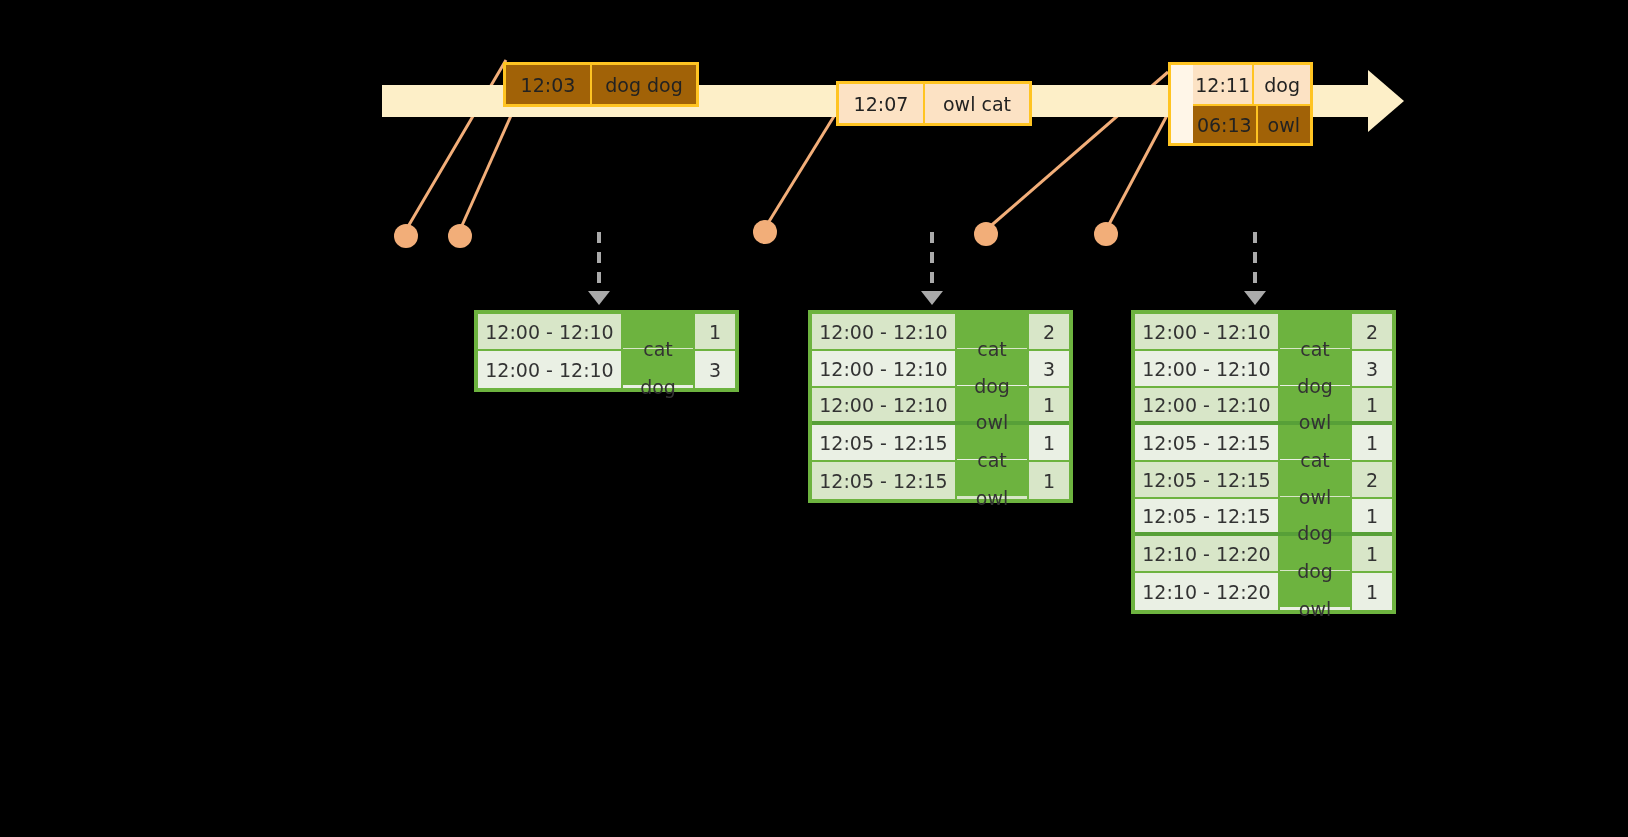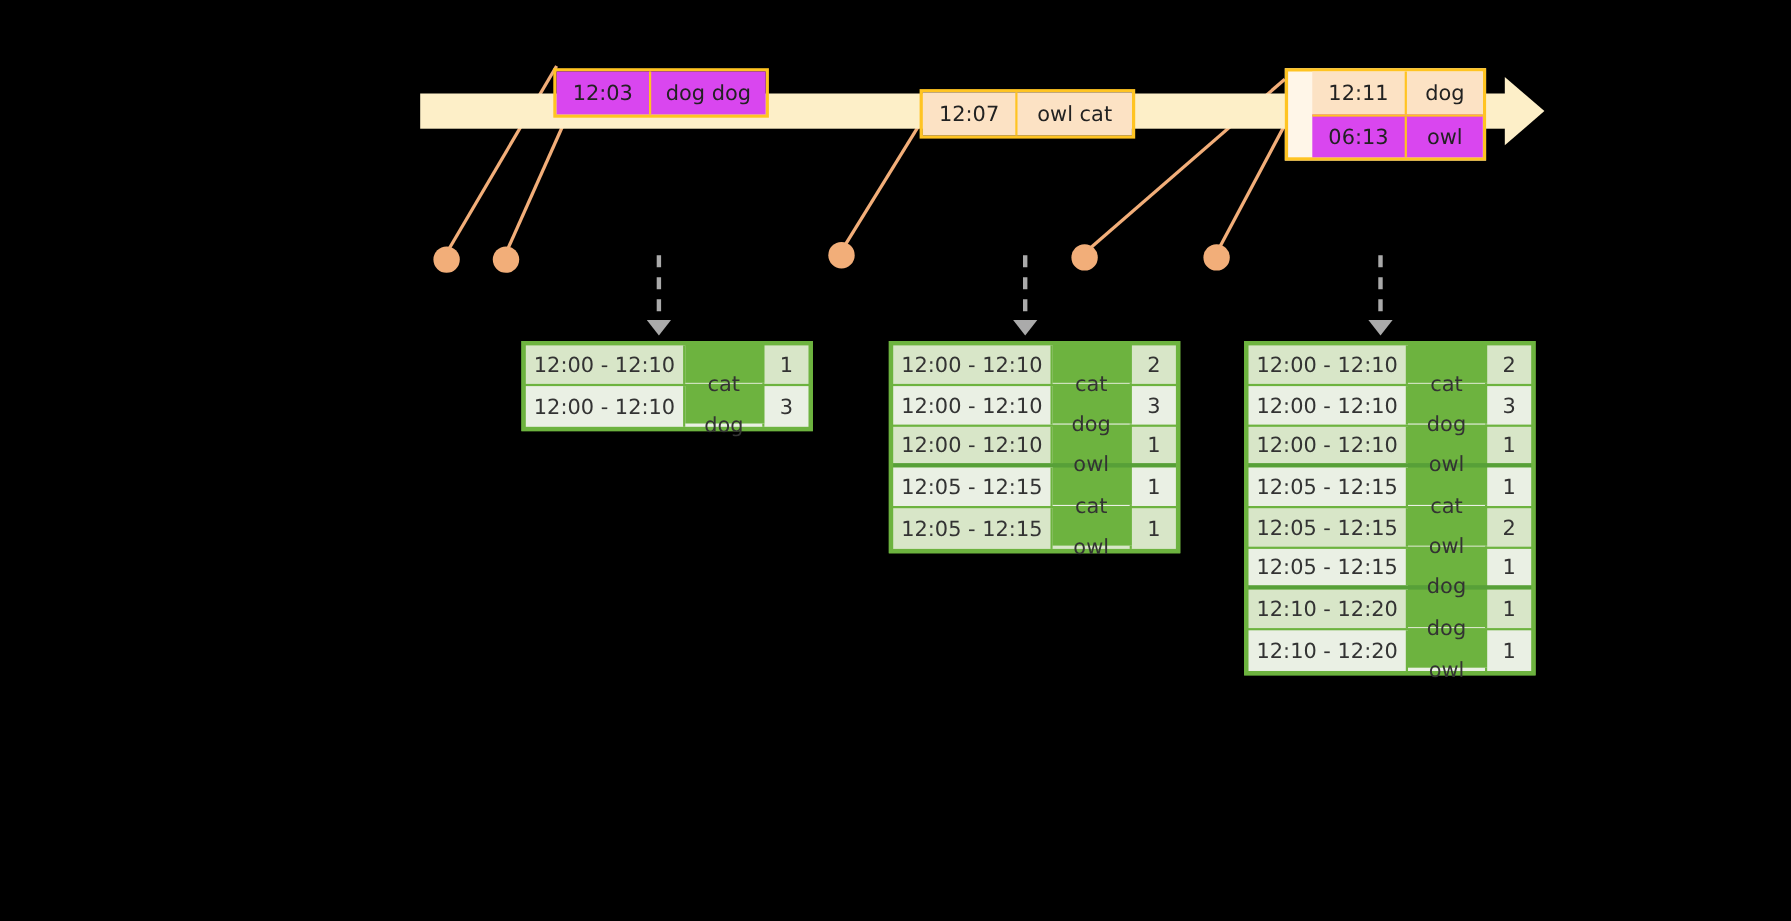--- a/index.html
+++ b/index.html
@@ -52,21 +52,21 @@
     background: #FFF6E8;
     display: flex;
     flex-direction: column;
     z-index: 5;
   }
   .event-row {
     display: flex;
     height: 39px;
   }
   .event-row.shade { background: #FCE2C4; }
-  .event-row.plain { background: #d946ef; }
+  .event-row.plain { background: #a16207; }
   .event-row + .event-row { border-top: 2px solid #FFC422; }
   .ev-time {
     width: 86px;
     display: flex;
     align-items: center;
     justify-content: center;
     font-size: 19px;
     color: #222222;
     border-right: 2px solid #FFC422;
     white-space: nowrap;
@@ -77,21 +77,21 @@
     align-items: center;
     justify-content: center;
     font-size: 19px;
     color: #222222;
     white-space: nowrap;
     padding: 0 10px;
   }
 
   #box-a { left: 503px; top: 62px;  width: 196px; }
   #box-b { left: 836px; top: 81px;  width: 196px; }
-  #box-c { left: 1168px; top: 62px; width: 183px; padding-left: 22px; }
+  #box-c { left: 1168px; top: 62px; width: 145px; padding-left: 22px; }
 
   
   .result-table {
     position: absolute;
     border: 4px solid #6DB33F;
     background: #6DB33F;
     display: flex;
     flex-direction: column;
     z-index: 4;
   }

